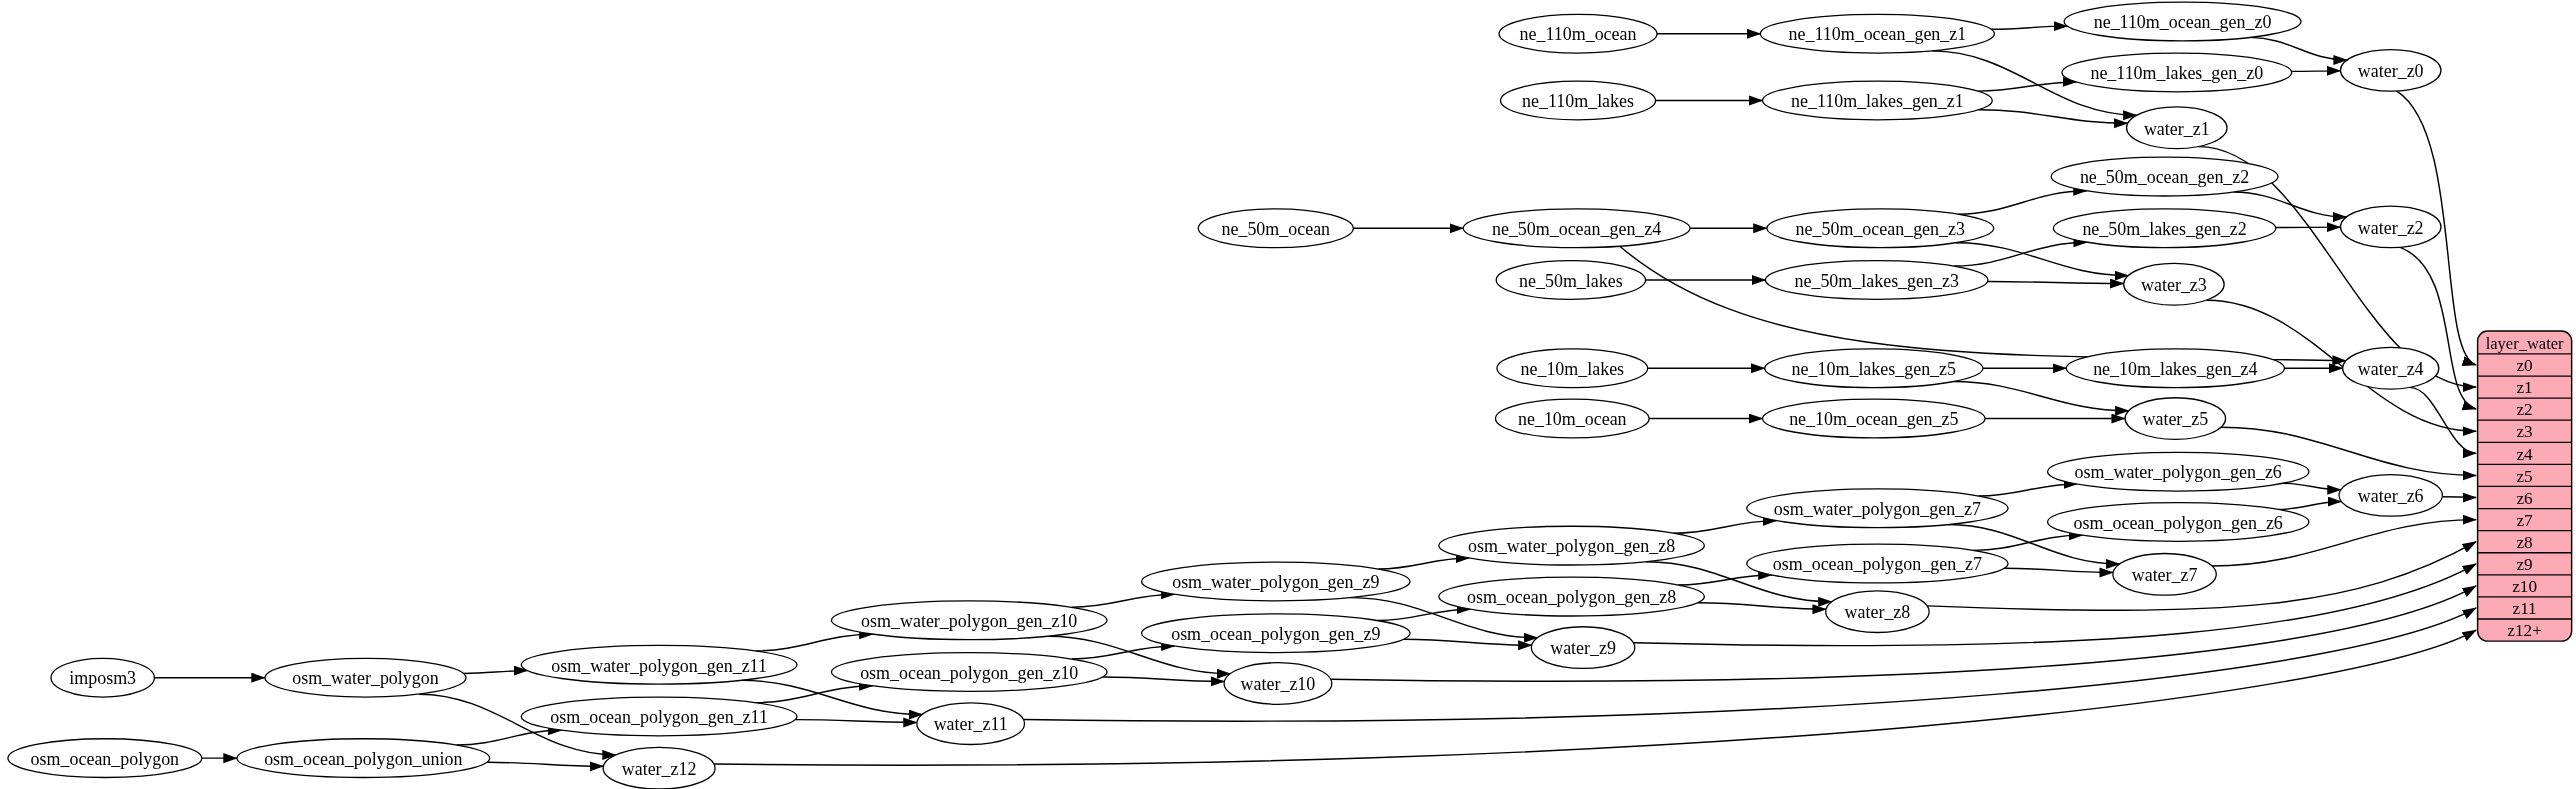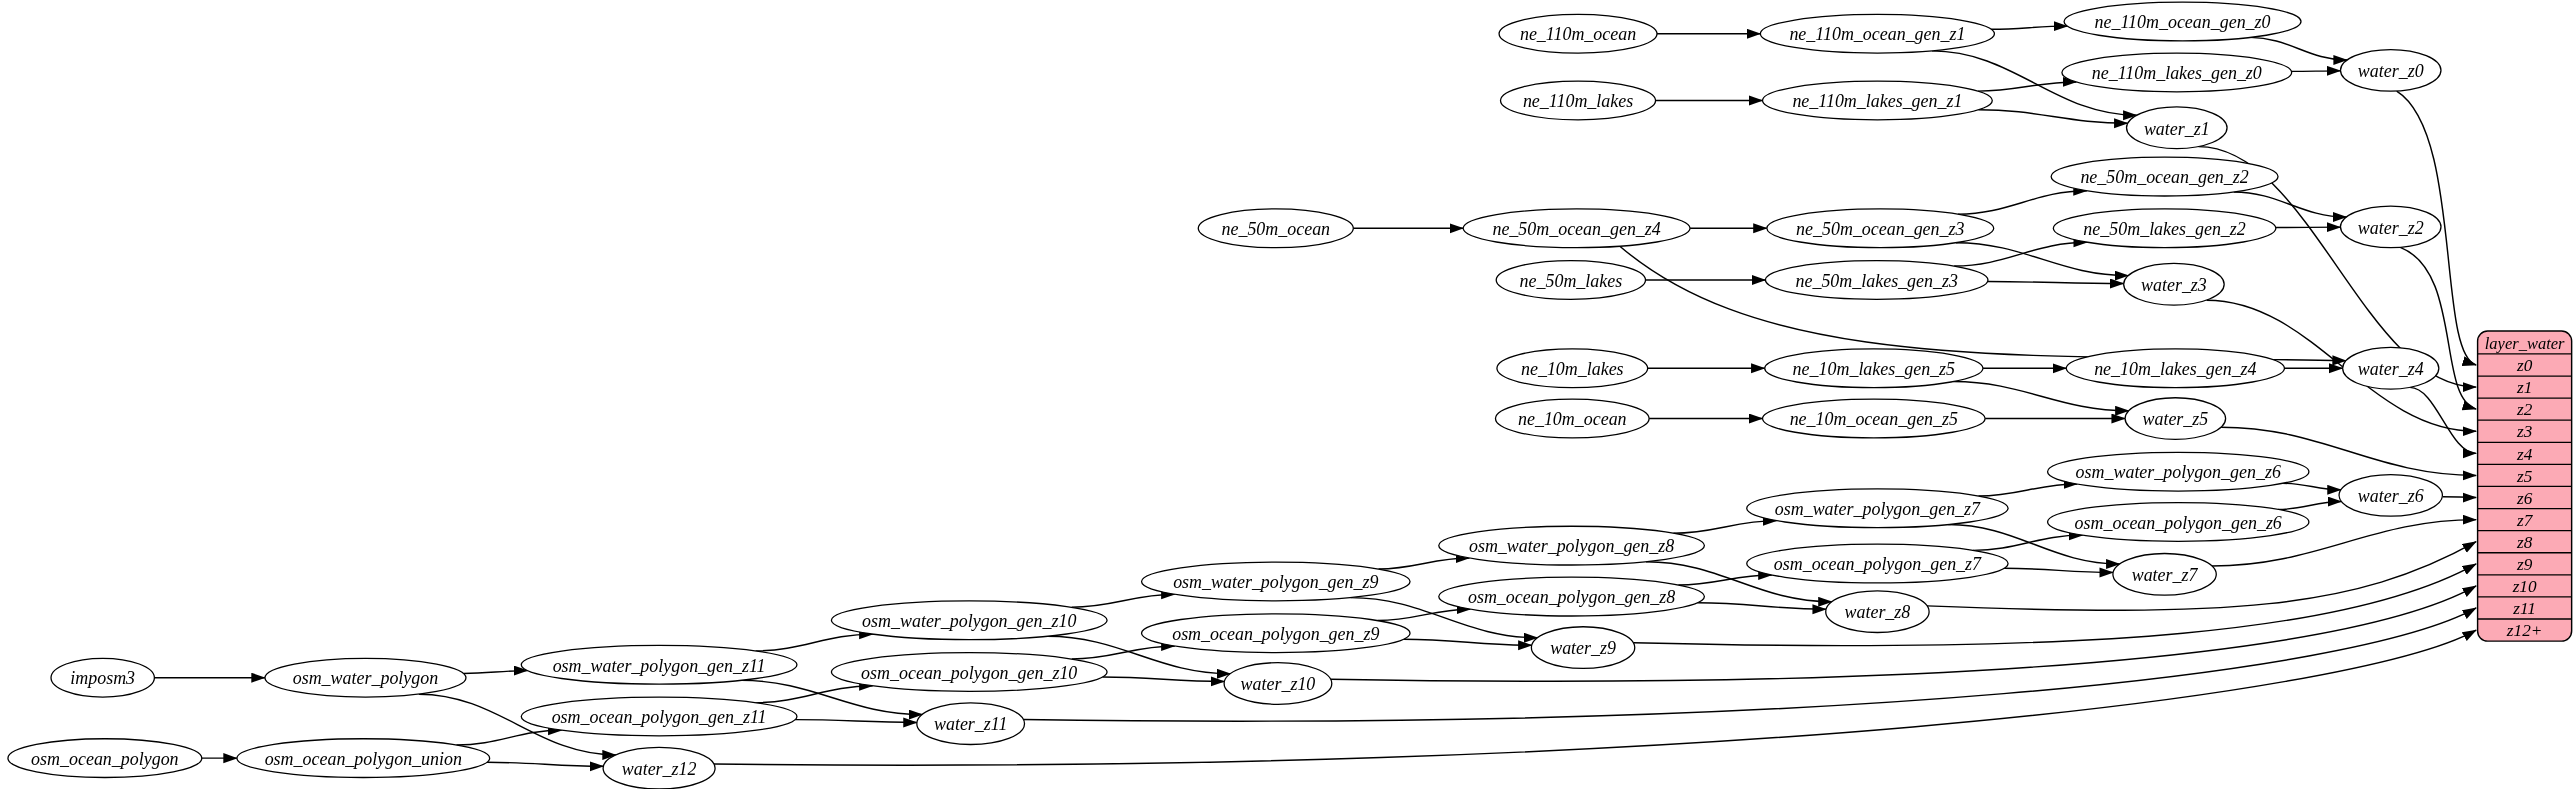--- a/index.html
+++ b/index.html
@@ -1,16 +1,16 @@
 <!DOCTYPE html>
 <html style="font-size:11.5px"><head>
 <meta charset="utf-8">
 <style>
   html,body{margin:0;padding:0;background:#ffffff;}
-  .canvas{position:relative;width:2576px;height:789px;background:#ffffff;overflow:hidden;font-style:italic;}
+  .canvas{position:relative;width:2576px;height:789px;background:#ffffff;overflow:hidden;}
   svg{display:block;}
   svg text{font-family:"Liberation Serif","DejaVu Serif",serif;fill:#000;}
   .node-label{font-size:25px;}
   .table-title{font-size:23px;}
   .row-label{font-size:24px;}
 </style>
 </head>
 <body>
 
 <div class="canvas">

